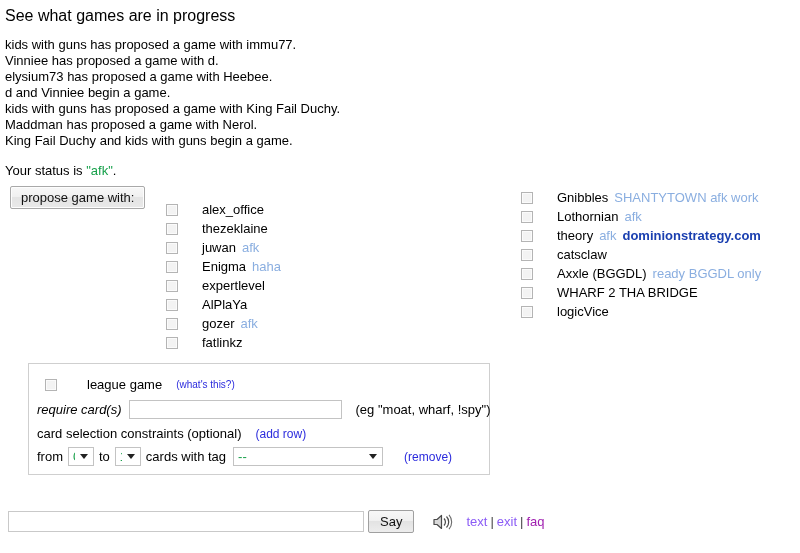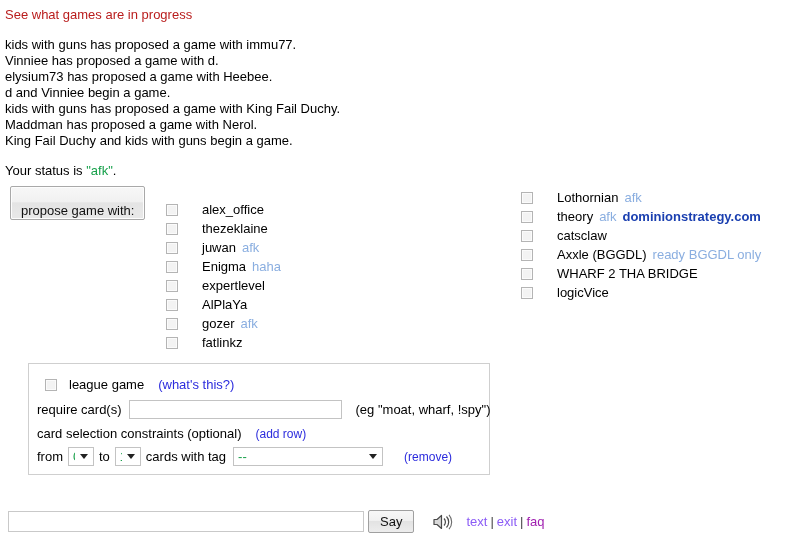--- a/index.html
+++ b/index.html
@@ -20,22 +20,22 @@
   a, .link {
     text-decoration: none;
     cursor: pointer;
   }
 
   
   .top-link {
     position: absolute;
     left: 5px;
     top: 7px;
-    color: #b91c1c;
-    font-size: 13px;
+    color: #000000;
+    font-size: 16px;
   }
 
   
   .log {
     position: absolute;
     left: 5px;
     top: 37px;
     line-height: 16px;
     font-size: 13px;
     color: #000;
@@ -50,21 +50,21 @@
     font-size: 13px;
   }
   .status-value { color: #16a04a; }
 
   
   .propose-btn {
     position: absolute;
     left: 10px;
     top: 186px;
     height: 23px;
-    padding: 16px 10px;
+    padding: 3px 10px;
     font-family: "Liberation Sans", sans-serif;
     font-size: 13px;
     color: #111;
     background: linear-gradient(to bottom, #f7f7f7 0%, #f1f1f1 45%, #e4e4e4 50%, #e9e9e9 100%);
     border: 1px solid #a9a9a9;
     border-radius: 2px;
     box-shadow: inset 0 0 0 1px #fdfdfd;
     cursor: pointer;
   }
 
@@ -120,28 +120,28 @@
     border: 1px solid #cfcfcf;
     background: #fff;
   }
   .opt-row {
     position: absolute;
     display: flex;
     align-items: center;
     white-space: nowrap;
   }
   .row-league { left: 16px; top: 13px; }
-  .league-label { margin-left: 12px; font-size: 13px; }
+  .league-label { margin-left: 30px; font-size: 13px; }
   .whats-this {
     margin-left: 14px;
     color: #2b2bdd;
-    font-size: 13px;
+    font-size: 10px;
   }
   .row-require { left: 8px; top: 36px; }
-  .req-label { font-size: 13px; }
+  .req-label { font-size: 13px; font-style: italic; }
   .req-input {
     margin-left: 7px;
     width: 205px;
     height: 17px;
     border: 1px solid #c3c3c3;
     font-family: "Liberation Sans", sans-serif;
     font-size: 13px;
     padding: 0 3px;
     box-sizing: content-box;
     outline: none;
@@ -287,20 +287,25 @@
     <span class="pstatus">afk</span>
   </div>
   <div class="player-row">
     <input type="checkbox" class="cbx" style="">
     <span class="pname">fatlinkz</span>
     <span class="pstatus"></span>
   </div>
 </div>
 
 <div class="player-list right">
+  <div class="player-row">
+    <input type="checkbox" class="cbx" style="">
+    <span class="pname">Gnibbles</span>
+    <span class="pstatus">SHANTYTOWN afk work</span>
+  </div>
   <div class="player-row">
     <input type="checkbox" class="cbx" style="">
     <span class="pname">Lothornian</span>
     <span class="pstatus">afk</span>
   </div>
   <div class="player-row">
     <input type="checkbox" class="cbx" style="">
     <span class="pname">theory</span>
     <span class="pstatus">afk</span>
     <span class="purl">dominionstrategy.com</span>

